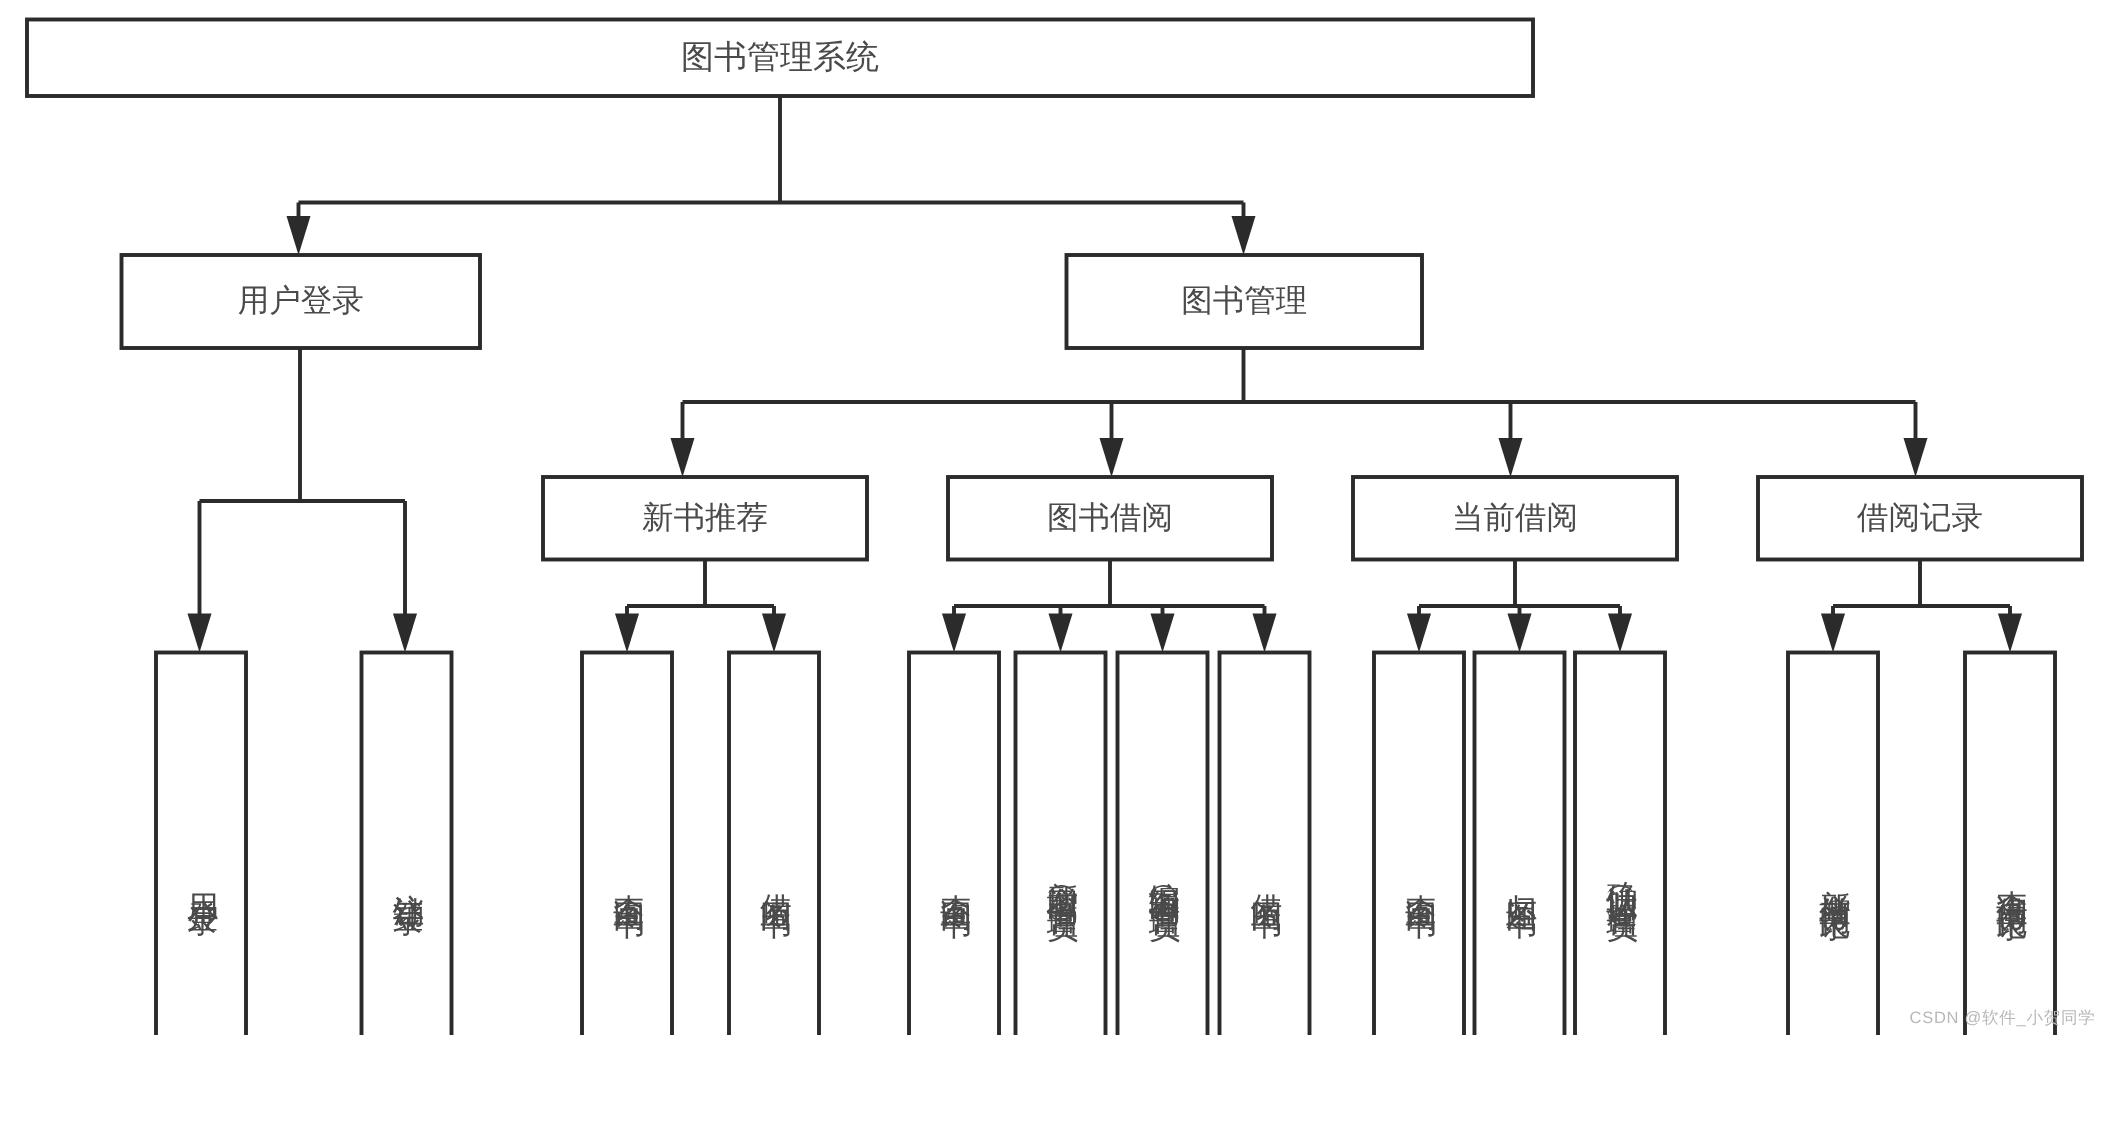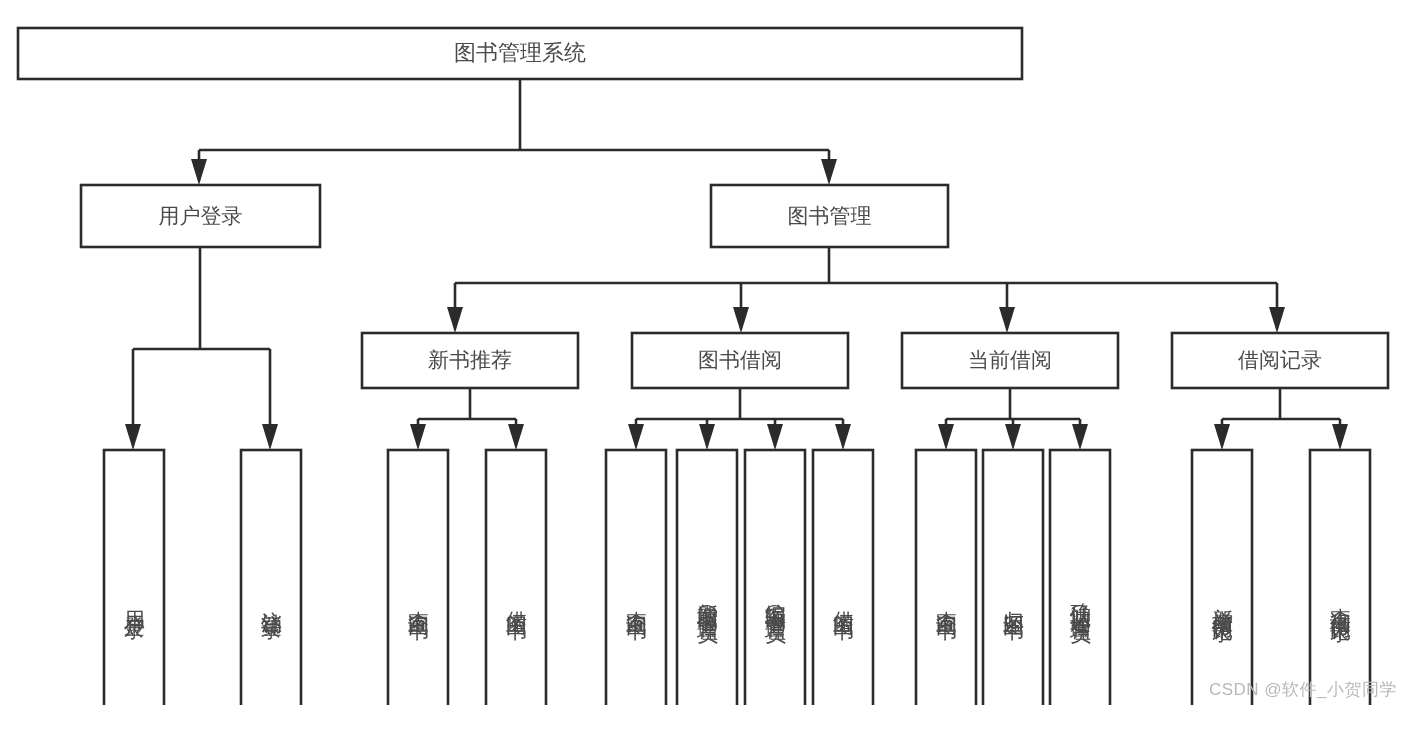--- a/index.html
+++ b/index.html
@@ -10,21 +10,20 @@
   }
   body {
     font-family: "Liberation Sans", "DejaVu Sans", sans-serif;
   }
   #diagram-root {
     position: relative;
     width: 1405px;
     height: 690px;
     background: #ffffff;
     overflow: hidden;
-    margin-top: 15px;
   }
   svg.diagram-canvas {
     position: absolute;
     left: 0;
     top: 0;
     width: 1405px;
     height: 747px;
     display: block;
   }
   .node-rect {
@@ -69,21 +68,21 @@
     letter-spacing: 3px;
     color: #4a4a4a;
     white-space: nowrap;
     pointer-events: none;
   }
   .watermark {
     position: absolute;
     right: 8px;
     bottom: 4px;
     font-family: "Liberation Sans", "DejaVu Sans", sans-serif;
-    font-size: 17px;
+    font-size: 11px;
     color: #b8b8b8;
     letter-spacing: 0.5px;
     white-space: nowrap;
   }
 </style>
 </head>
 <body>
 
 <div id="diagram-root">
   <svg class="diagram-canvas" viewBox="0 0 1405 747">

